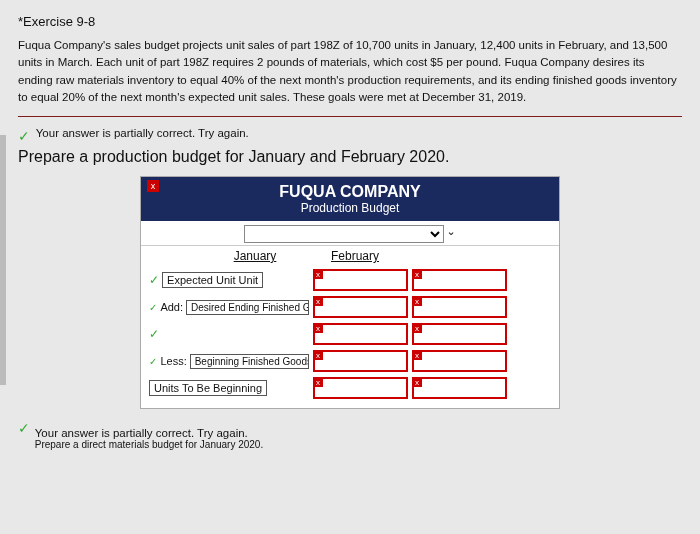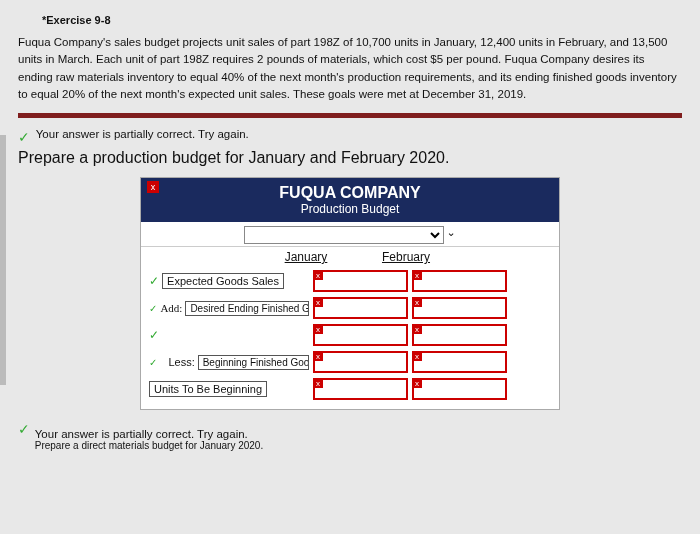--- a/index.html
+++ b/index.html
@@ -12,30 +12,29 @@
       color: #111;
     }
     .page {
       background: #e8e8e8;
       width: 700px;
       min-height: 534px;
       padding: 14px 18px 14px 18px;
       position: relative;
     }
     .title {
-      font-size: 11px;
-      font-weight: bold;
+      font-size: 13px;
+      font-weight: normal;
       margin-bottom: 8px;
-      margin-left: 24px;
     }
     .intro-text {
       font-size: 11.5px;
       line-height: 1.5;
       margin-bottom: 10px;
-      border-bottom: 5px solid #7f1d1d;
+      border-bottom: 1px solid #7f1d1d;
       padding-bottom: 10px;
     }
     .partial-correct {
       display: flex;
       align-items: flex-start;
       gap: 6px;
       margin-bottom: 4px;
     }
     .check-icon {
       color: #3a3;
@@ -92,21 +91,21 @@
     }
     .dropdown-select {
       width: 200px;
       font-size: 11px;
       padding: 1px 4px;
       border: 1px solid #888;
       background: #fff;
     }
     .col-headers {
       display: flex;
-      padding: 3px 0 2px 115px;
+      padding: 3px 0 2px 64px;
     }
     .col-header {
       width: 100px;
       text-align: center;
       font-size: 12px;
       font-weight: normal;
       text-decoration: underline;
     }
     
     .budget-rows {
@@ -166,25 +165,23 @@
       align-items: center;
       justify-content: center;
       z-index: 2;
     }
     .small-check {
       font-size: 10px;
       color: #3a3;
     }
     .add-prefix {
       font-size: 11px;
-      font-family: Liberation Serif, serif;
     }
     .less-prefix {
       font-size: 11px;
-      margin-left: 8px;
     }
     .bottom-note {
       font-size: 11.5px;
       margin-top: 8px;
     }
     .bottom-note2 {
       font-size: 10px;
     }
     .partial2 {
       display: flex;
@@ -235,21 +232,21 @@
     <div class="col-headers">
       <div class="col-header">January</div>
       <div class="col-header">February</div>
     </div>
 
     <div class="budget-rows">
 
       <div class="budget-row">
         <div class="row-label-area">
           <span class="row-check">✓</span>
-          <div class="row-label-box">Expected Goods Sales</div>
+          <div class="row-label-box">Expected Unit Unit</div>
         </div>
         <div class="input-cell">
           <div class="input-x">x</div>
           <input class="input-field" type="text" value="" style="">
         </div>
         <div class="input-cell">
           <div class="input-x">x</div>
           <input class="input-field" type="text" value="" style="">
         </div>
       </div>

